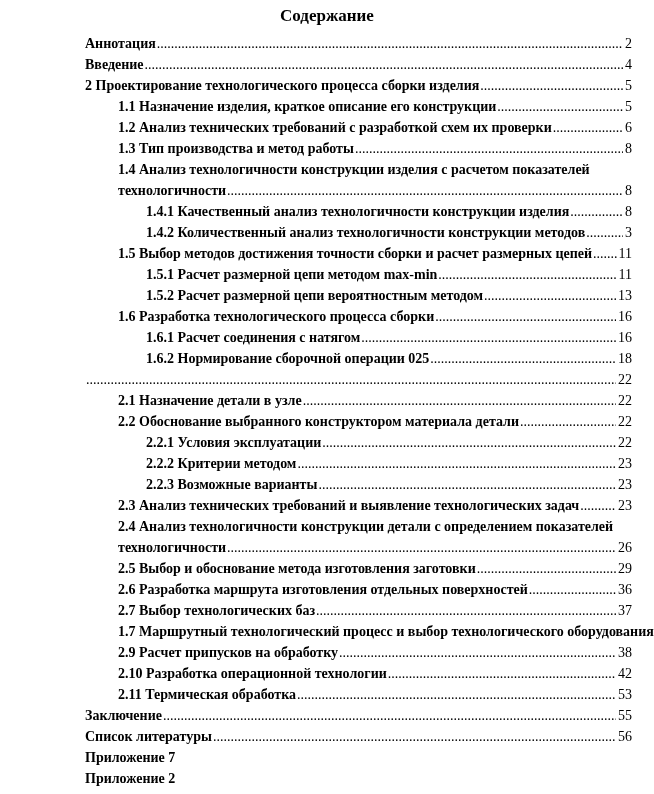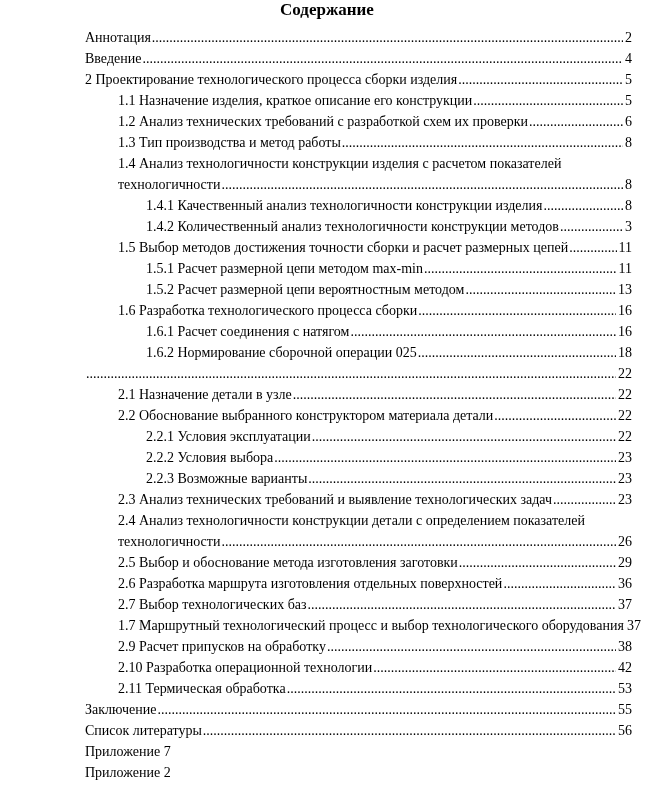--- a/index.html
+++ b/index.html
@@ -11,40 +11,42 @@
     width: 654px;
     height: 794px;
     font-family: "Liberation Serif", serif;
     color: #000000;
     overflow: hidden;
   }
   .page {
     box-sizing: border-box;
     width: 654px;
     height: 610px;
+    padding-top: 6px;
   }
   .title {
     text-align: center;
     font-weight: bold;
     font-size: 17px;
     line-height: 20px;
     margin: 0 0 7px 0;
   }
   .toc {
     margin-left: 85px;
     margin-right: 22px;
   }
   .row {
     display: flex;
     align-items: baseline;
     font-size: 14px;
     line-height: 21px;
   }
   .row .text {
     white-space: nowrap;
+    font-weight: bold;
   }
   .i0 { padding-left: 0; }
   .i1 { padding-left: 33px; }
   .i2 { padding-left: 61px; }
   .leader {
     flex: 1;
     overflow: hidden;
     white-space: nowrap;
     margin: 0 2px 0 1px;
     min-width: 0;
@@ -154,21 +156,21 @@
         <span class="text">2.2 Обоснование выбранного конструктором материала детали</span>
         <span class="leader"></span>
         <span class="pagenum">22</span>
       </div>
       <div class="row i2">
         <span class="text">2.2.1 Условия эксплуатации</span>
         <span class="leader"></span>
         <span class="pagenum">22</span>
       </div>
       <div class="row i2">
-        <span class="text">2.2.2 Условия выбора</span>
+        <span class="text">2.2.2 Критерии методом</span>
         <span class="leader"></span>
         <span class="pagenum">23</span>
       </div>
       <div class="row i2">
         <span class="text">2.2.3 Возможные варианты</span>
         <span class="leader"></span>
         <span class="pagenum">23</span>
       </div>
       <div class="row i1">
         <span class="text">2.3 Анализ технических требований и выявление технологических задач</span>

